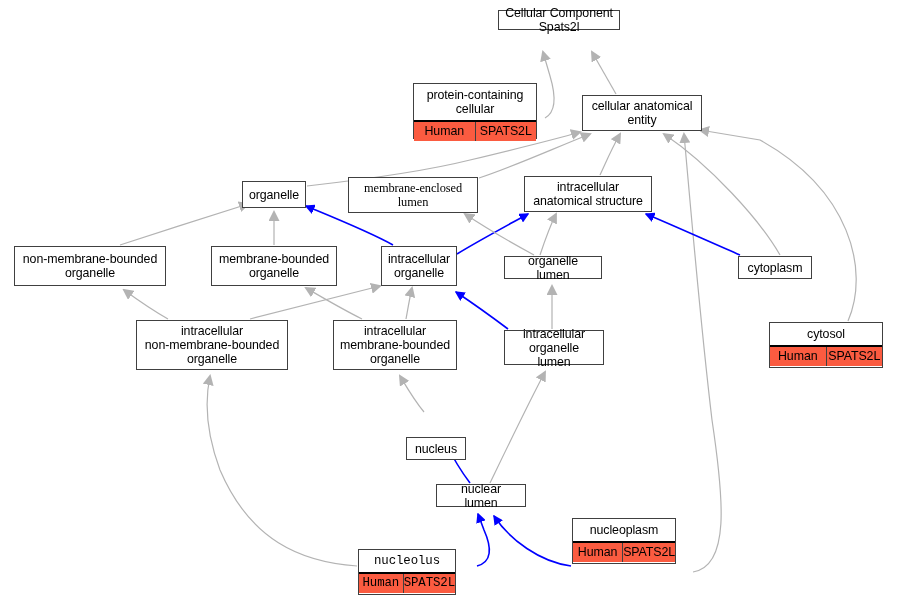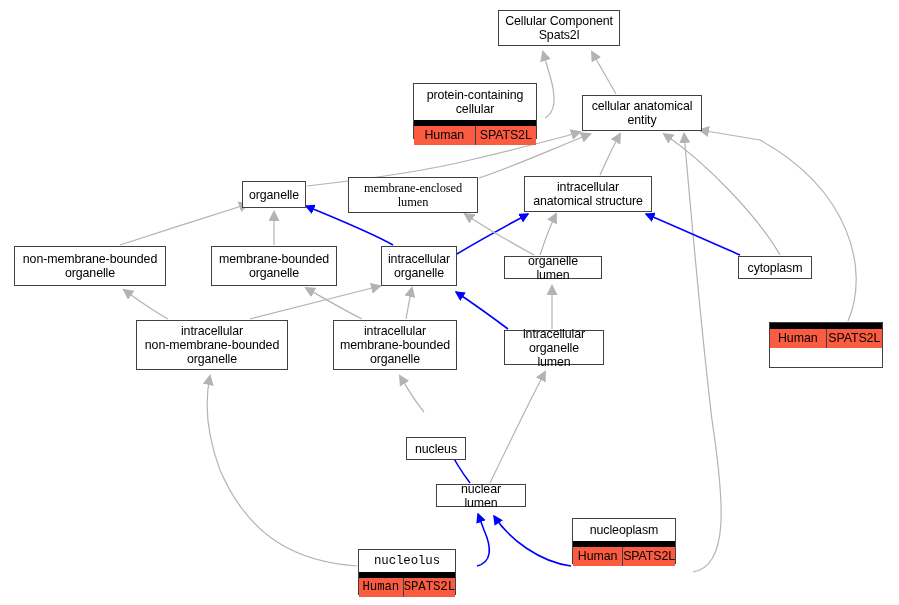--- a/index.html
+++ b/index.html
@@ -43,21 +43,21 @@
   .node.plain {
     display: flex;
     align-items: center;
     justify-content: center;
   }
   .node.plain .title {
     padding: 2px 6px;
   }
   .anno {
     display: flex;
-    border-top: 6px solid #000000;
+    border-top: 2px solid #000000;
   }
   .anno .cell {
     flex: 1 1 50%;
     background: #fb5b40;
     color: #000000;
     font-size: 12.4px;
     line-height: 19px;
     text-align: center;
     white-space: nowrap;
     letter-spacing: -0.1px;
@@ -103,21 +103,21 @@
         <path d="M 552,329 C 552,315 552,300 552,286" fill="none" stroke="#b3b3b3" stroke-width="1.2" marker-end="url(#arrow-gray)"></path>
         <path d="M 424,412 C 414,400 406,386 400,376" fill="none" stroke="#b3b3b3" stroke-width="1.2" marker-end="url(#arrow-gray)"></path>
         <path d="M 470,483 C 460,470 450,452 444,440" fill="none" stroke="#0000ff" stroke-width="1.6" marker-end="url(#arrow-blue)"></path>
         <path d="M 490,483 C 505,452 528,404 545,372" fill="none" stroke="#b3b3b3" stroke-width="1.2" marker-end="url(#arrow-gray)"></path>
         <path d="M 357,566 C 300,562 250,540 220,470 C 205,430 205,400 210,376" fill="none" stroke="#b3b3b3" stroke-width="1.2" marker-end="url(#arrow-gray)"></path>
         <path d="M 477,566 C 492,562 492,548 484,530 L 478,514" fill="none" stroke="#0000ff" stroke-width="1.6" marker-end="url(#arrow-blue)"></path>
         <path d="M 571,566 C 540,562 510,540 494,516" fill="none" stroke="#0000ff" stroke-width="1.6" marker-end="url(#arrow-blue)"></path>
       </g>
   </svg>
   <div id="node-layer">
-      <div class="node plain" style="left: 498px; top: 10px; width: 122px; height: 36px;">
+      <div class="node plain" style="left: 498px; top: 10px; width: 122px; height: 20px;">
         <div class="title">Cellular Component
 Spats2l</div>
       </div>
       <div class="node" style="left: 413px; top: 83px; width: 124px; height: 56px;">
         <div class="title">protein-containing
 cellular</div>
         <div class="anno">
           <div class="cell">Human</div>
           <div class="cell">SPATS2L</div>
         </div>
@@ -149,20 +149,21 @@
         <div class="title">intracellular
 organelle</div>
       </div>
       <div class="node plain" style="left: 504px; top: 256px; width: 98px; height: 23px;">
         <div class="title">organelle lumen</div>
       </div>
       <div class="node plain" style="left: 738px; top: 256px; width: 74px; height: 23px;">
         <div class="title">cytoplasm</div>
       </div>
       <div class="node" style="left: 769px; top: 322px; width: 114px; height: 46px;">
+        <div class="title">cytosol</div>
         <div class="anno">
           <div class="cell">Human</div>
           <div class="cell">SPATS2L</div>
         </div>
       </div>
       <div class="node plain" style="left: 136px; top: 320px; width: 152px; height: 50px;">
         <div class="title">intracellular
 non-membrane-bounded
 organelle</div>
       </div>

